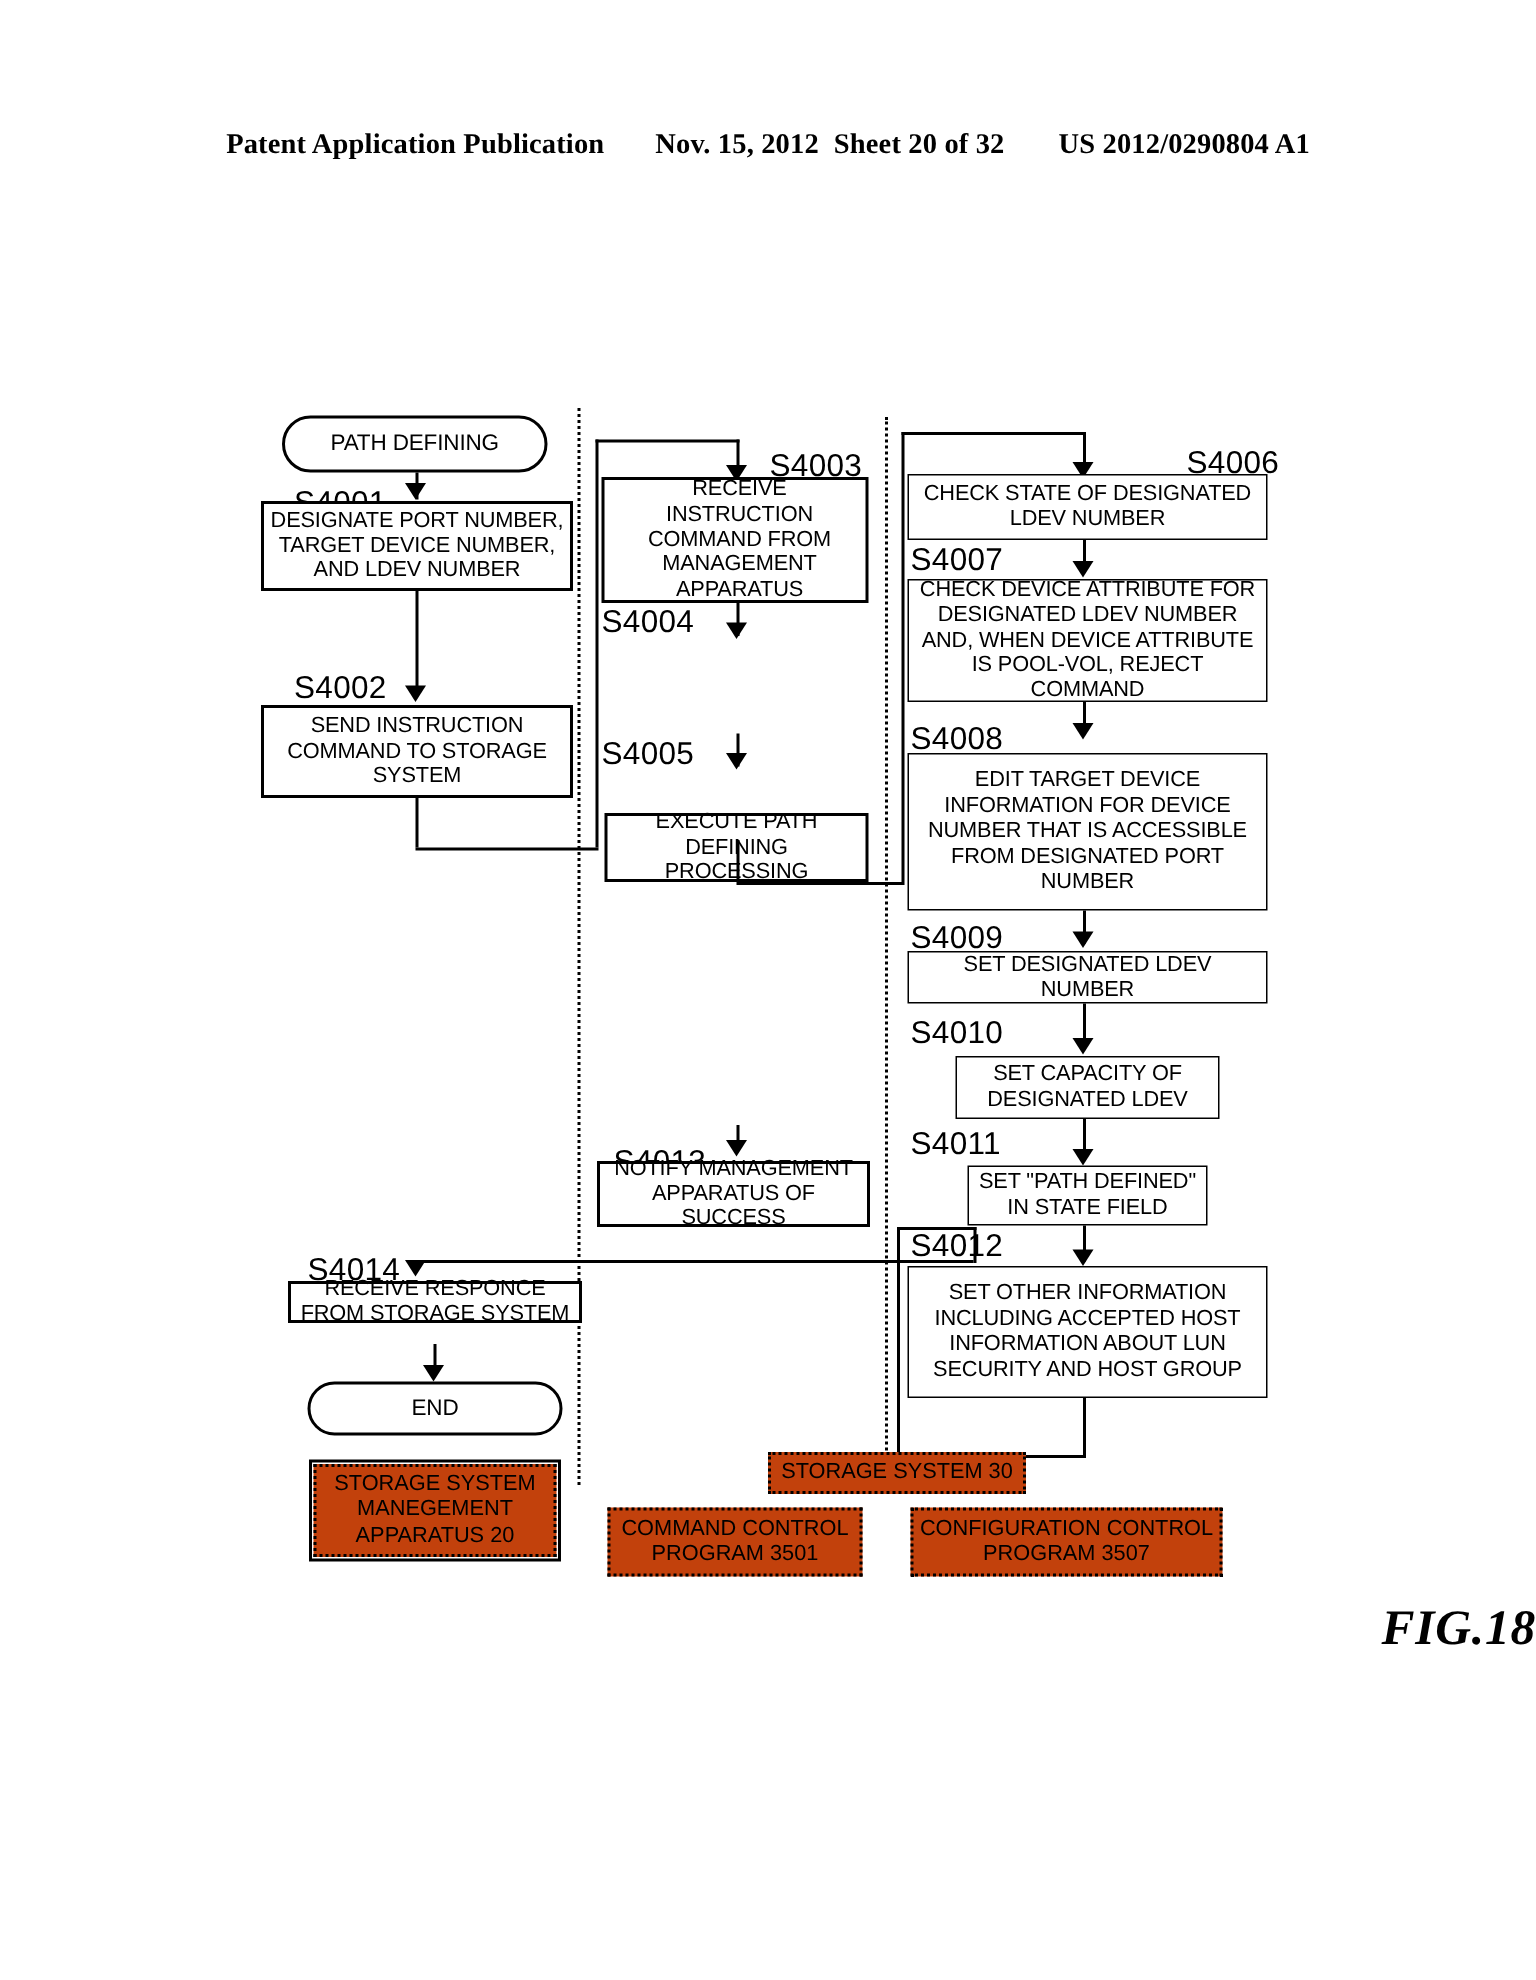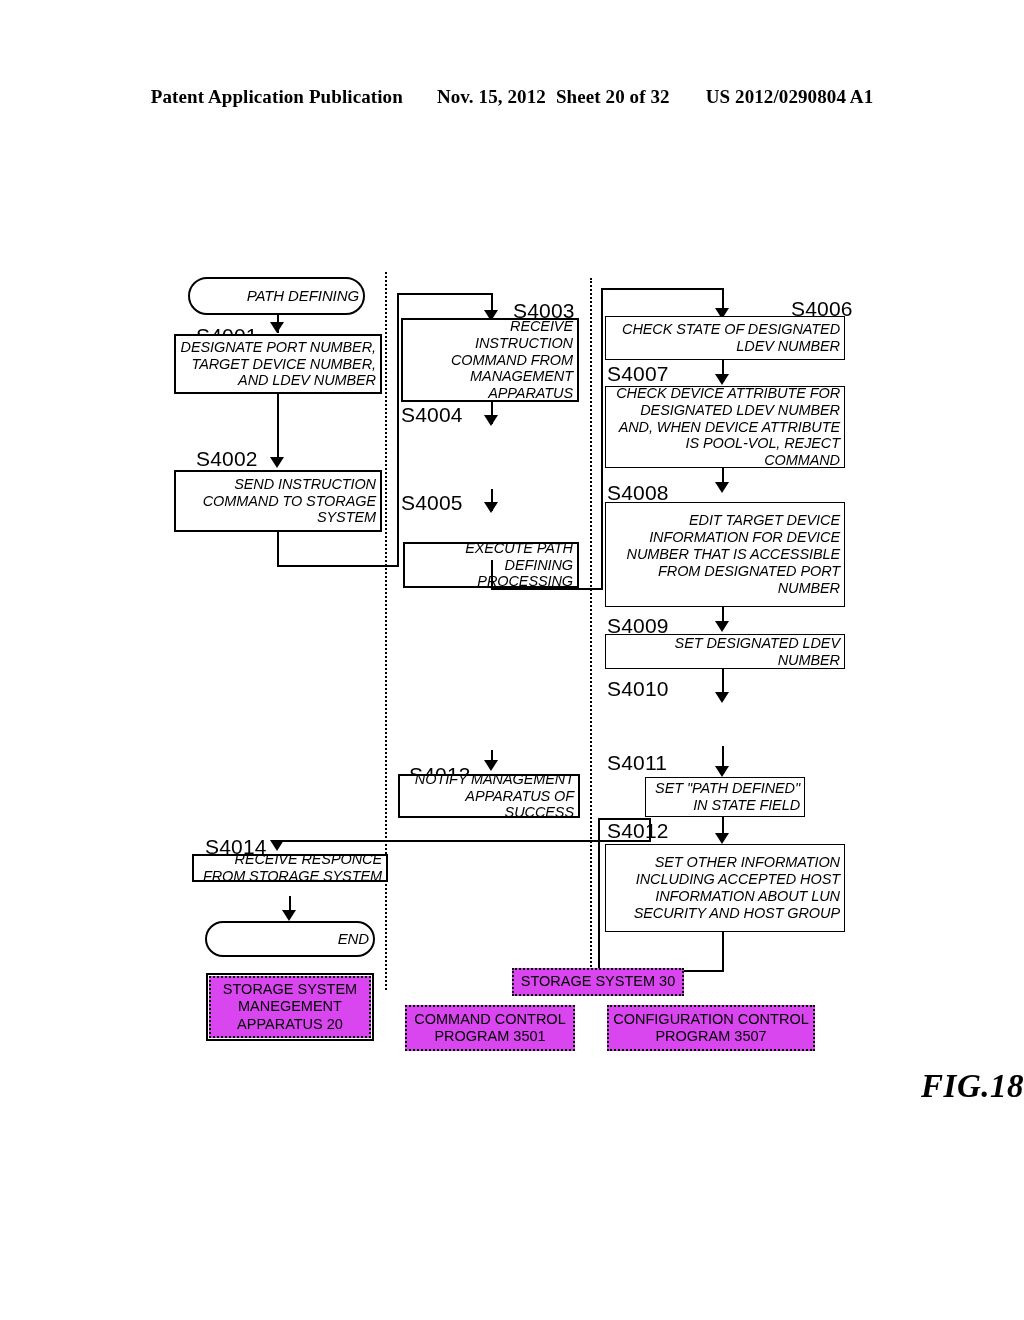--- a/index.html
+++ b/index.html
@@ -48,42 +48,41 @@
 
   
   .node {
     position: absolute;
     box-sizing: border-box;
     border: 2px solid #000;
     background: #fff;
     display: flex;
     align-items: center;
     justify-content: center;
-    text-align: right;
+    text-align: center;
     font-size: 14.5px;
     line-height: 1.16;
     letter-spacing: -0.1px;
     padding: 2px 4px;
-    font-style: italic;
   }
   .node.thin { border-width: 1.5px; }
   .node .txt { display: block; width: 100%; }
 
   
   .terminator {
     border-radius: 999px;
     font-size: 15px;
   }
 
   
   .legend-box {
     position: absolute;
     box-sizing: border-box;
     border: 2px dotted #000;
-    background: #d946ef;
+    background: #c2410c;
     display: flex;
     align-items: center;
     justify-content: center;
     text-align: center;
     font-size: 14.5px;
     line-height: 1.18;
     padding: 2px 4px;
   }
   .legend-outline {
     position: absolute;
@@ -274,20 +273,23 @@
   <div class="step-label" style="left:607px; top:615px;">S4009</div>
 
   <div class="node thin" style="left:605px; top:634px; width:240px; height:35px;">
     <span class="txt">SET DESIGNATED LDEV NUMBER</span>
   </div>
 
   <div class="vline" style="left:722px; top:669px; height:30px;"></div>
   <div class="arrow-down" style="left:715px; top:692px;"></div>
   <div class="step-label" style="left:607px; top:678px;">S4010</div>
 
+  <div class="node thin" style="left:637px; top:704px; width:176px; height:42px;">
+    <span class="txt">SET CAPACITY OF DESIGNATED LDEV</span>
+  </div>
 
   <div class="vline" style="left:722px; top:746px; height:27px;"></div>
   <div class="arrow-down" style="left:715px; top:766px;"></div>
   <div class="step-label" style="left:607px; top:752px;">S4011</div>
 
   <div class="node thin" style="left:645px; top:777px; width:160px; height:40px;">
     <span class="txt">SET "PATH DEFINED" IN STATE FIELD</span>
   </div>
 
   <div class="vline" style="left:722px; top:817px; height:24px;"></div>

